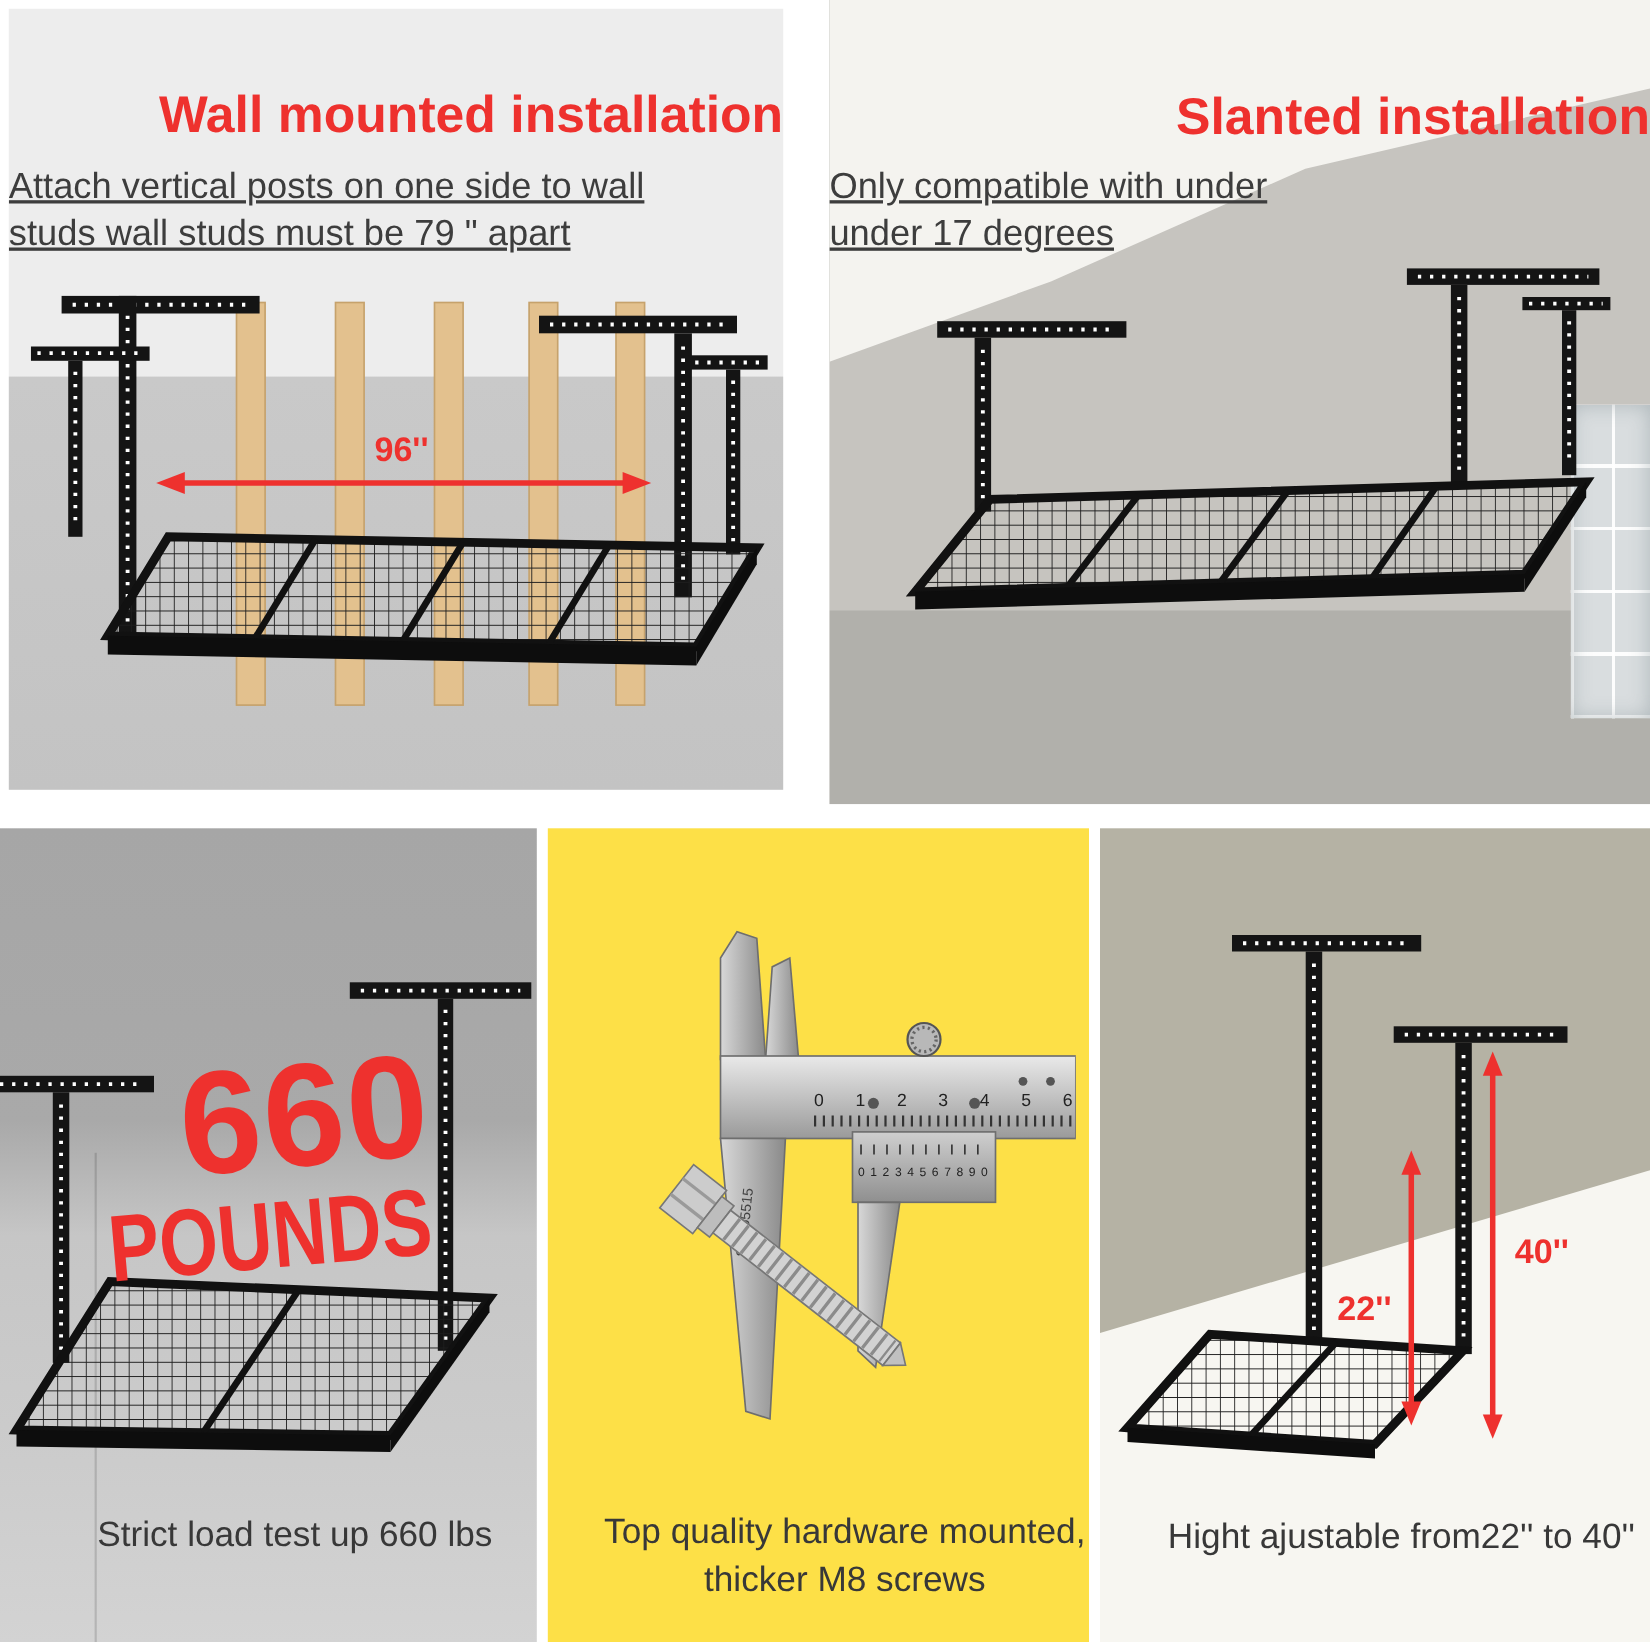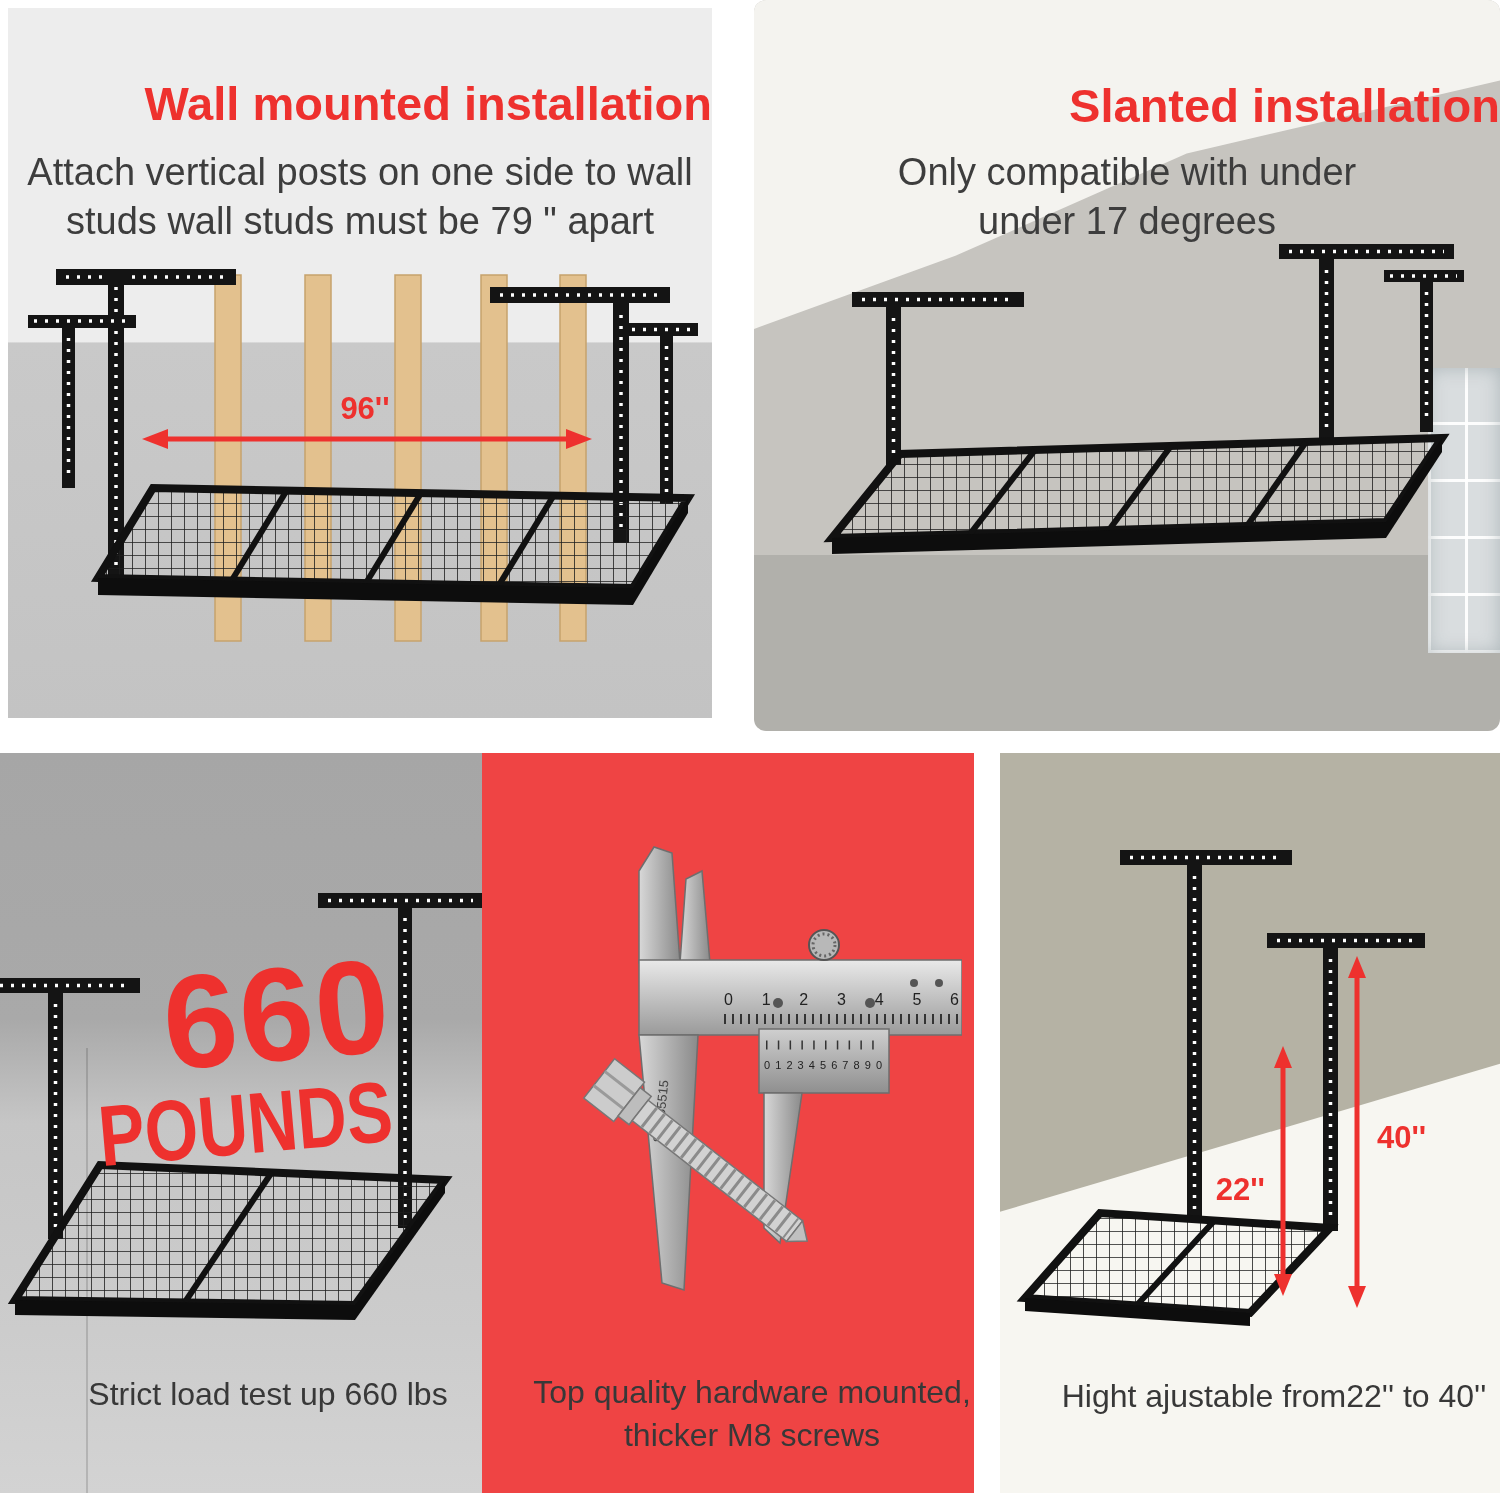--- a/index.html
+++ b/index.html
@@ -5,48 +5,48 @@
   *{margin:0;padding:0;box-sizing:border-box}
   body{font-family:"Liberation Sans",sans-serif;background:#fff}
   #canvas{position:relative;width:1500px;height:1493px;background:#fff;overflow:hidden;
           --red:#ee312e;--dark:#3d3d3d}
   .panel{position:absolute;overflow:hidden}
 
   
   #panel-wall{left:8px;top:8px;width:704px;height:710px;
     background:linear-gradient(180deg,#ededed 0,#ededed 47%,#c9c9c9 47.2%,#c3c3c3 100%);}
   
-  #panel-slanted{left:754px;top:0;width:746px;height:731px;background:#c6c4bf;border-radius:12px;}
+  #panel-slanted{left:754px;top:0;width:746px;height:731px;background:#c6c4bf;}
   .tr-ceiling{position:absolute;inset:0;background:#f4f3ef;
     clip-path:polygon(0 0,100% 0,100% 11%,58% 21%,27% 35%,0 45%);}
   .tr-shadow{position:absolute;left:0;top:555px;width:100%;height:176px;background:rgba(0,0,0,.10);}
   .tr-glass{position:absolute;left:674px;top:368px;width:72px;height:285px;
     background-color:#d9dddf;
     background-image:
       repeating-linear-gradient(0deg,rgba(255,255,255,.95) 0 3px,rgba(255,255,255,0) 3px 57px),
       repeating-linear-gradient(90deg,rgba(255,255,255,.95) 0 3px,rgba(255,255,255,0) 3px 37px);
     box-shadow:inset 0 0 18px rgba(120,135,140,.45);}
 
   
   #panel-load{left:0;top:753px;width:488px;height:740px;
     background:linear-gradient(180deg,#a6a6a6 0,#a9a9a9 36%,#c6c6c6 50%,#cccccc 78%,#d3d3d3 100%);}
   .bl-corner{position:absolute;left:86px;top:295px;width:2px;height:445px;background:rgba(0,0,0,.14);}
 
   
-  #panel-hardware{left:482px;top:753px;width:492px;height:740px;background:#ef4444;}
+  #panel-hardware{left:498px;top:753px;width:492px;height:740px;background:#fde047;}
 
   
   #panel-height{left:1000px;top:753px;width:500px;height:740px;background:#b5b2a4;}
   .br-wall{position:absolute;inset:0;background:#f7f6f1;
     clip-path:polygon(0 62%,100% 42%,100% 100%,0 100%);}
 
   .title{position:absolute;left:0;width:100%;text-align:right;font-weight:700;
          color:var(--red);font-size:47px;letter-spacing:0;}
-  .sub{position:absolute;left:0;width:100%;text-align:center;color:var(--dark);
-       font-size:38px;line-height:1.3;}
+  .sub{position:absolute;left:0;width:100%;text-align:left;color:var(--dark);
+       font-size:33px;line-height:1.3;text-decoration:underline;}
   .caption{position:absolute;left:0;width:100%;text-align:center;color:#383838;font-size:32px;line-height:1.35;padding-left:48px;}
 
   .rack-svg{position:absolute;display:block}
 
   
   #big-load{position:absolute;left:84px;top:212px;color:var(--red);font-weight:700;
             transform:rotate(-5deg);transform-origin:left top;line-height:1;}
   #big-load .n660{font-size:133px;margin-left:74px;letter-spacing:2px;}
   #big-load .pounds{font-size:86px;margin-top:-4px;display:inline-block;
             transform:scaleX(.8);transform-origin:left top;letter-spacing:0;}

